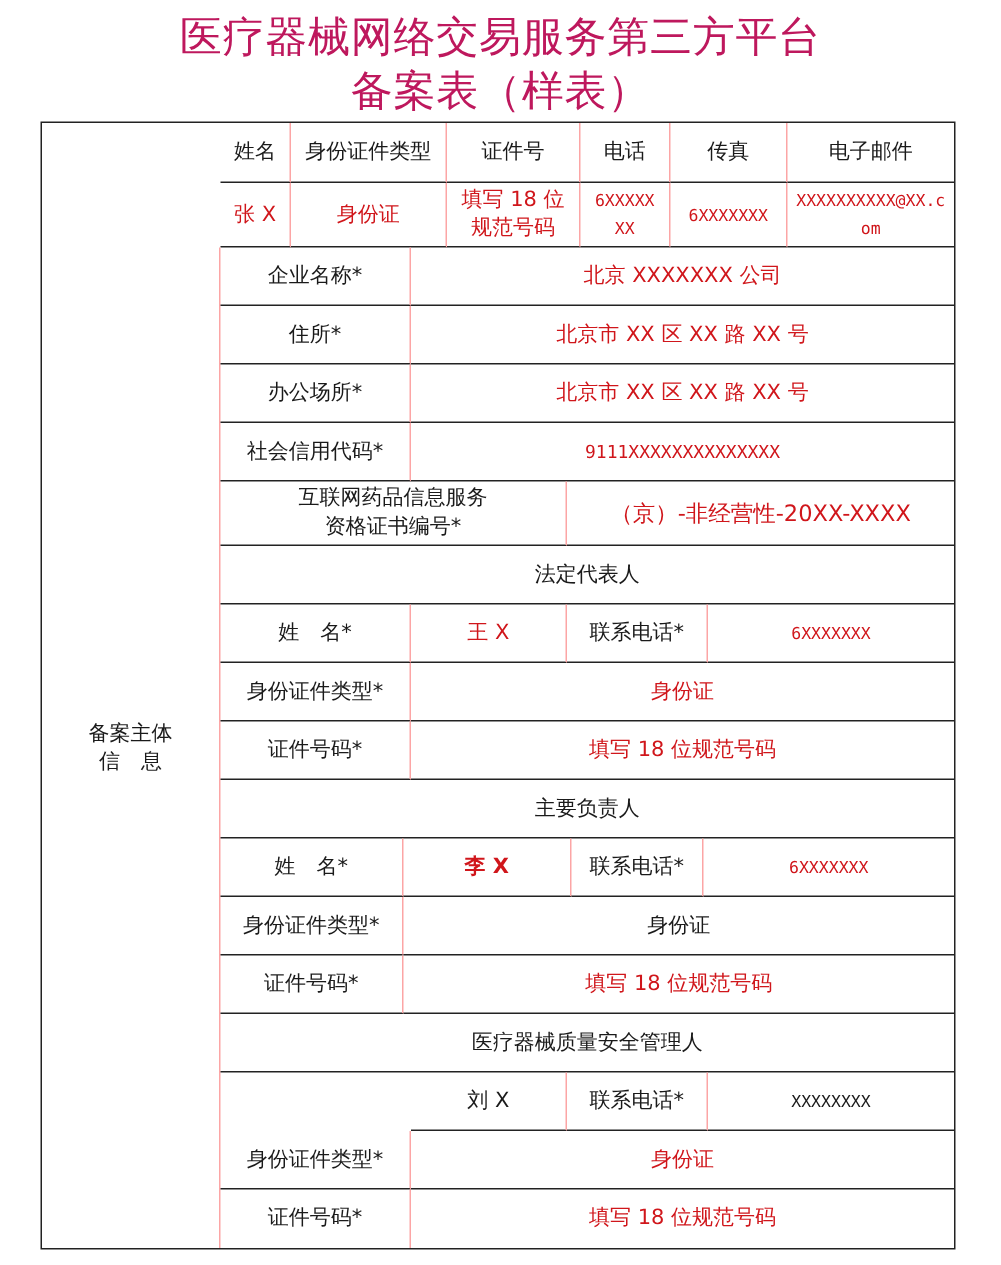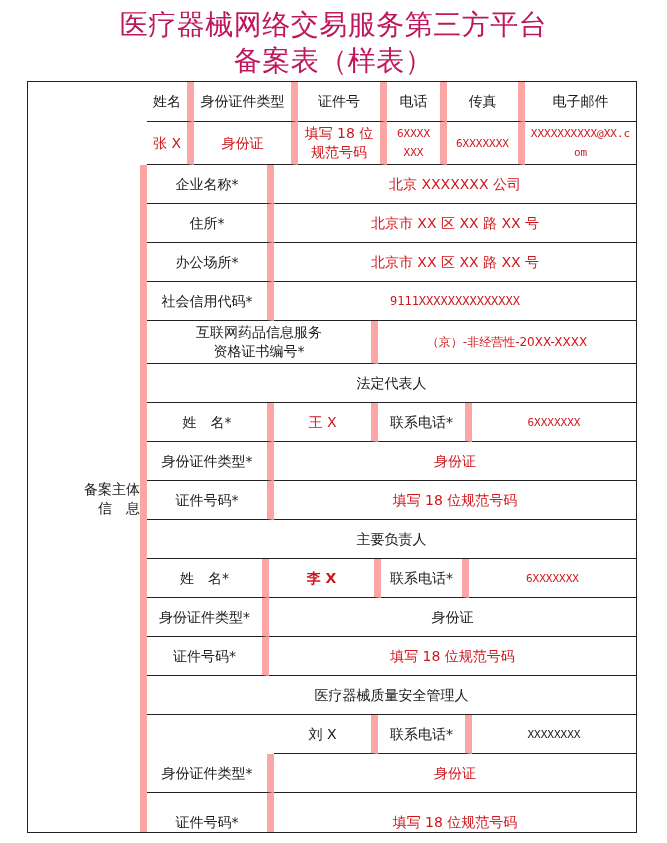--- a/index.html
+++ b/index.html
@@ -1,25 +1,25 @@
 <!DOCTYPE html>
 <html><head>
 <meta charset="utf-8">
 <style>
   html,body{margin:0;padding:0;background:#fff;}
   body{width:667px;height:843px;position:relative;overflow:hidden;font-family:"DejaVu Sans","Liberation Sans",sans-serif;color:#1a1a1a;}
   .title{position:absolute;left:0;width:667px;text-align:center;font-size:28px;line-height:34px;color:#be185d;letter-spacing:0.5px;}
   .t1{top:8px;}
   .t2{top:44px;}
   .frame{position:absolute;left:27px;top:81px;width:610px;height:752px;border:1px solid #222;box-sizing:border-box;}
-  .cell{position:absolute;box-sizing:border-box;border-right:7px solid #fca5a5;border-bottom:1px solid #222;display:flex;align-items:center;justify-content:center;text-align:center;font-size:14px;line-height:19px;}
+  .cell{position:absolute;box-sizing:border-box;border-right:1px solid #fca5a5;border-bottom:1px solid #222;display:flex;align-items:center;justify-content:center;text-align:center;font-size:14px;line-height:19px;}
   .red{color:#d0161b;}
   .mono{font-family:"DejaVu Sans Mono","Liberation Mono",monospace;font-size:11px;}
   .noR{border-right:none;}
-  .noB{border-bottom:none;align-items:flex-end;}
+  .noB{border-bottom:none;}
 </style>
 </head>
 <body>
 
 <div class="title t1">医疗器械网络交易服务第三方平台</div>
 <div class="title t2">备案表（样表）</div>
 
 <div class="frame">
 
   <div class="cell" style="left:119px;top:0;width:47px;height:40px;">姓名</div>
@@ -50,21 +50,21 @@
   <div class="cell" style="left:119px;top:161px;width:127px;height:39px;">办公场所*</div>
   <div class="cell red noR" style="left:246px;top:161px;width:362px;height:39px;">北京市 XX 区 XX 路 XX 号</div>
 
   <div class="cell" style="left:119px;top:200px;width:127px;height:39px;">社会信用代码*</div>
   <div class="cell red mono noR" style="left:246px;top:200px;width:362px;height:39px;font-size:12px;text-align:right;">9111XXXXXXXXXXXXXX</div>
 
   <div class="cell" style="left:119px;top:239px;width:231px;height:43px;flex-direction:column;">
     <span>互联网药品信息服务</span>
     <span>资格证书编号*</span>
   </div>
-  <div class="cell red noR" style="left:350px;top:239px;width:258px;height:43px;font-size:12px;">（京）-非经营性-20XX-XXXX</div>
+  <div class="cell red noR" style="left:350px;top:239px;width:258px;height:43px;font-size:15px;">（京）-非经营性-20XX-XXXX</div>
 
   <div class="cell noR" style="left:119px;top:282px;width:489px;height:39px;">法定代表人</div>
   <div class="cell" style="left:119px;top:321px;width:127px;height:39px;">姓　名*</div>
   <div class="cell red" style="left:246px;top:321px;width:104px;height:39px;">王 X</div>
   <div class="cell" style="left:350px;top:321px;width:94px;height:39px;">联系电话*</div>
   <div class="cell red mono noR" style="left:444px;top:321px;width:164px;height:39px;">6XXXXXXX</div>
   <div class="cell" style="left:119px;top:360px;width:127px;height:39px;">身份证件类型*</div>
   <div class="cell red noR" style="left:246px;top:360px;width:362px;height:39px;">身份证</div>
   <div class="cell" style="left:119px;top:399px;width:127px;height:39px;">证件号码*</div>
   <div class="cell red noR" style="left:246px;top:399px;width:362px;height:39px;">填写 18 位规范号码</div>

